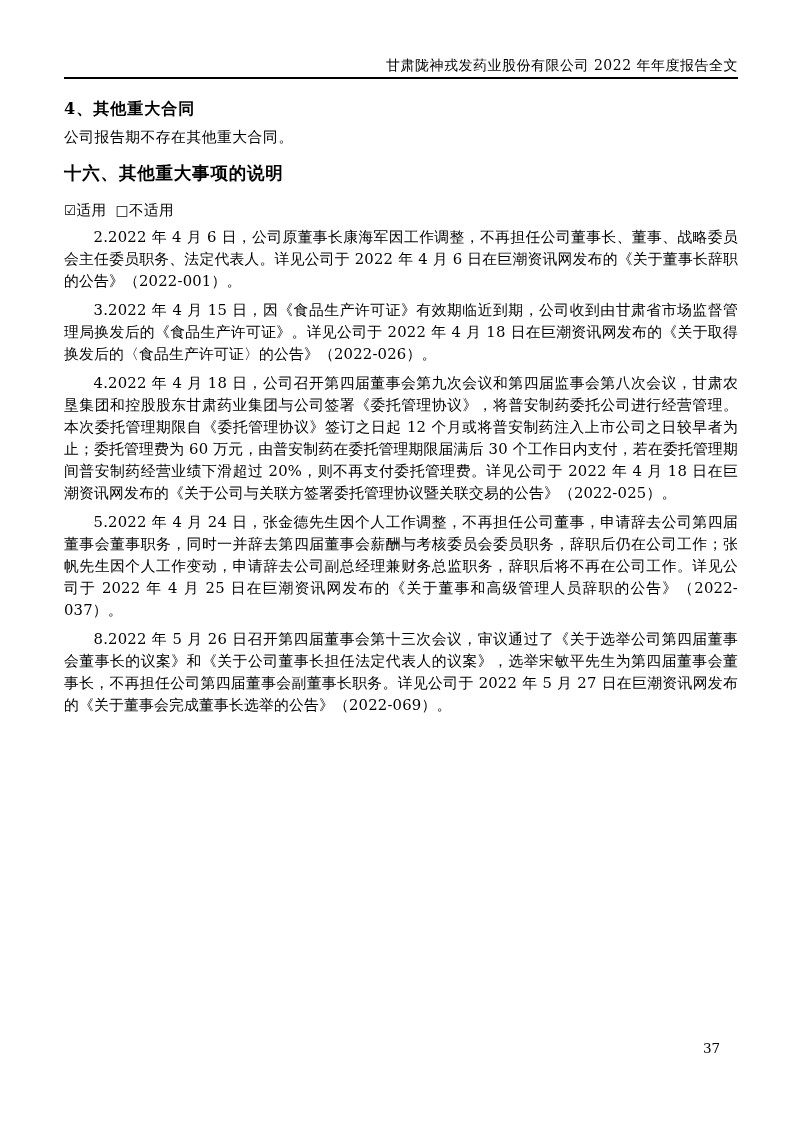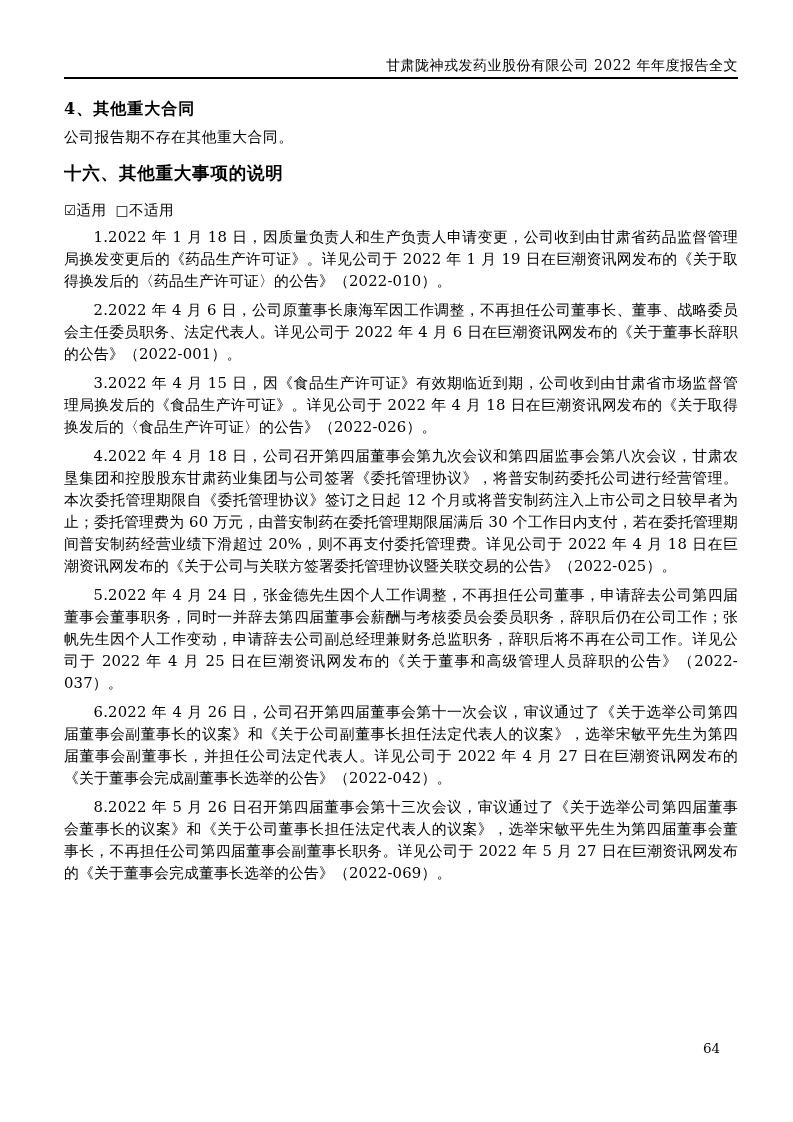--- a/index.html
+++ b/index.html
@@ -109,25 +109,23 @@
 
 
     <p class="plain-line">公司报告期不存在其他重大合同。</p>
 
     <h1 class="h-main">十六、其他重大事项的说明</h1>
 
     <div class="applicability second">
       <span class="option"><span class="cb">☑</span><span>适用</span></span><span class="option"><span class="cb">□</span><span>不适用</span></span>
     </div>
 
-    <p class="para first">1.2022 年 1 月 18 日，因质量负责人和生产负责人申请变更，公司收到由甘肃省药品监督管理局换发变更后的《药品生产许可证》。详见公司于 2022 年 1 月 19 日在巨潮资讯网发布的《关于取得换发后的〈药品生产许可证〉的公告》（2022-010）。</p>
     <p class="para">2.2022 年 4 月 6 日，公司原董事长康海军因工作调整，不再担任公司董事长、董事、战略委员会主任委员职务、法定代表人。详见公司于 2022 年 4 月 6 日在巨潮资讯网发布的《关于董事长辞职的公告》（2022-001）。</p>
     <p class="para">3.2022 年 4 月 15 日，因《食品生产许可证》有效期临近到期，公司收到由甘肃省市场监督管理局换发后的《食品生产许可证》。详见公司于 2022 年 4 月 18 日在巨潮资讯网发布的《关于取得换发后的〈食品生产许可证〉的公告》（2022-026）。</p>
     <p class="para">4.2022 年 4 月 18 日，公司召开第四届董事会第九次会议和第四届监事会第八次会议，甘肃农垦集团和控股股东甘肃药业集团与公司签署《委托管理协议》，将普安制药委托公司进行经营管理。本次委托管理期限自《委托管理协议》签订之日起 12 个月或将普安制药注入上市公司之日较早者为止；委托管理费为 60 万元，由普安制药在委托管理期限届满后 30 个工作日内支付，若在委托管理期间普安制药经营业绩下滑超过 20%，则不再支付委托管理费。详见公司于 2022 年 4 月 18 日在巨潮资讯网发布的《关于公司与关联方签署委托管理协议暨关联交易的公告》（2022-025）。</p>
     <p class="para">5.2022 年 4 月 24 日，张金德先生因个人工作调整，不再担任公司董事，申请辞去公司第四届董事会董事职务，同时一并辞去第四届董事会薪酬与考核委员会委员职务，辞职后仍在公司工作；张帆先生因个人工作变动，申请辞去公司副总经理兼财务总监职务，辞职后将不再在公司工作。详见公司于 2022 年 4 月 25 日在巨潮资讯网发布的《关于董事和高级管理人员辞职的公告》（2022-037）。</p>
-    <p class="para">6.2022 年 4 月 26 日，公司召开第四届董事会第十一次会议，审议通过了《关于选举公司第四届董事会副董事长的议案》和《关于公司副董事长担任法定代表人的议案》，选举宋敏平先生为第四届董事会副董事长，并担任公司法定代表人。详见公司于 2022 年 4 月 27 日在巨潮资讯网发布的《关于董事会完成副董事长选举的公告》（2022-042）。</p>
     <p class="para">8.2022 年 5 月 26 日召开第四届董事会第十三次会议，审议通过了《关于选举公司第四届董事会董事长的议案》和《关于公司董事长担任法定代表人的议案》，选举宋敏平先生为第四届董事会董事长，不再担任公司第四届董事会副董事长职务。详见公司于 2022 年 5 月 27 日在巨潮资讯网发布的《关于董事会完成董事长选举的公告》（2022-069）。</p>
 
   </div>
 
-  <div class="page-number">64</div>
+  <div class="page-number">37</div>
 
 </div>
 
 </body></html>

